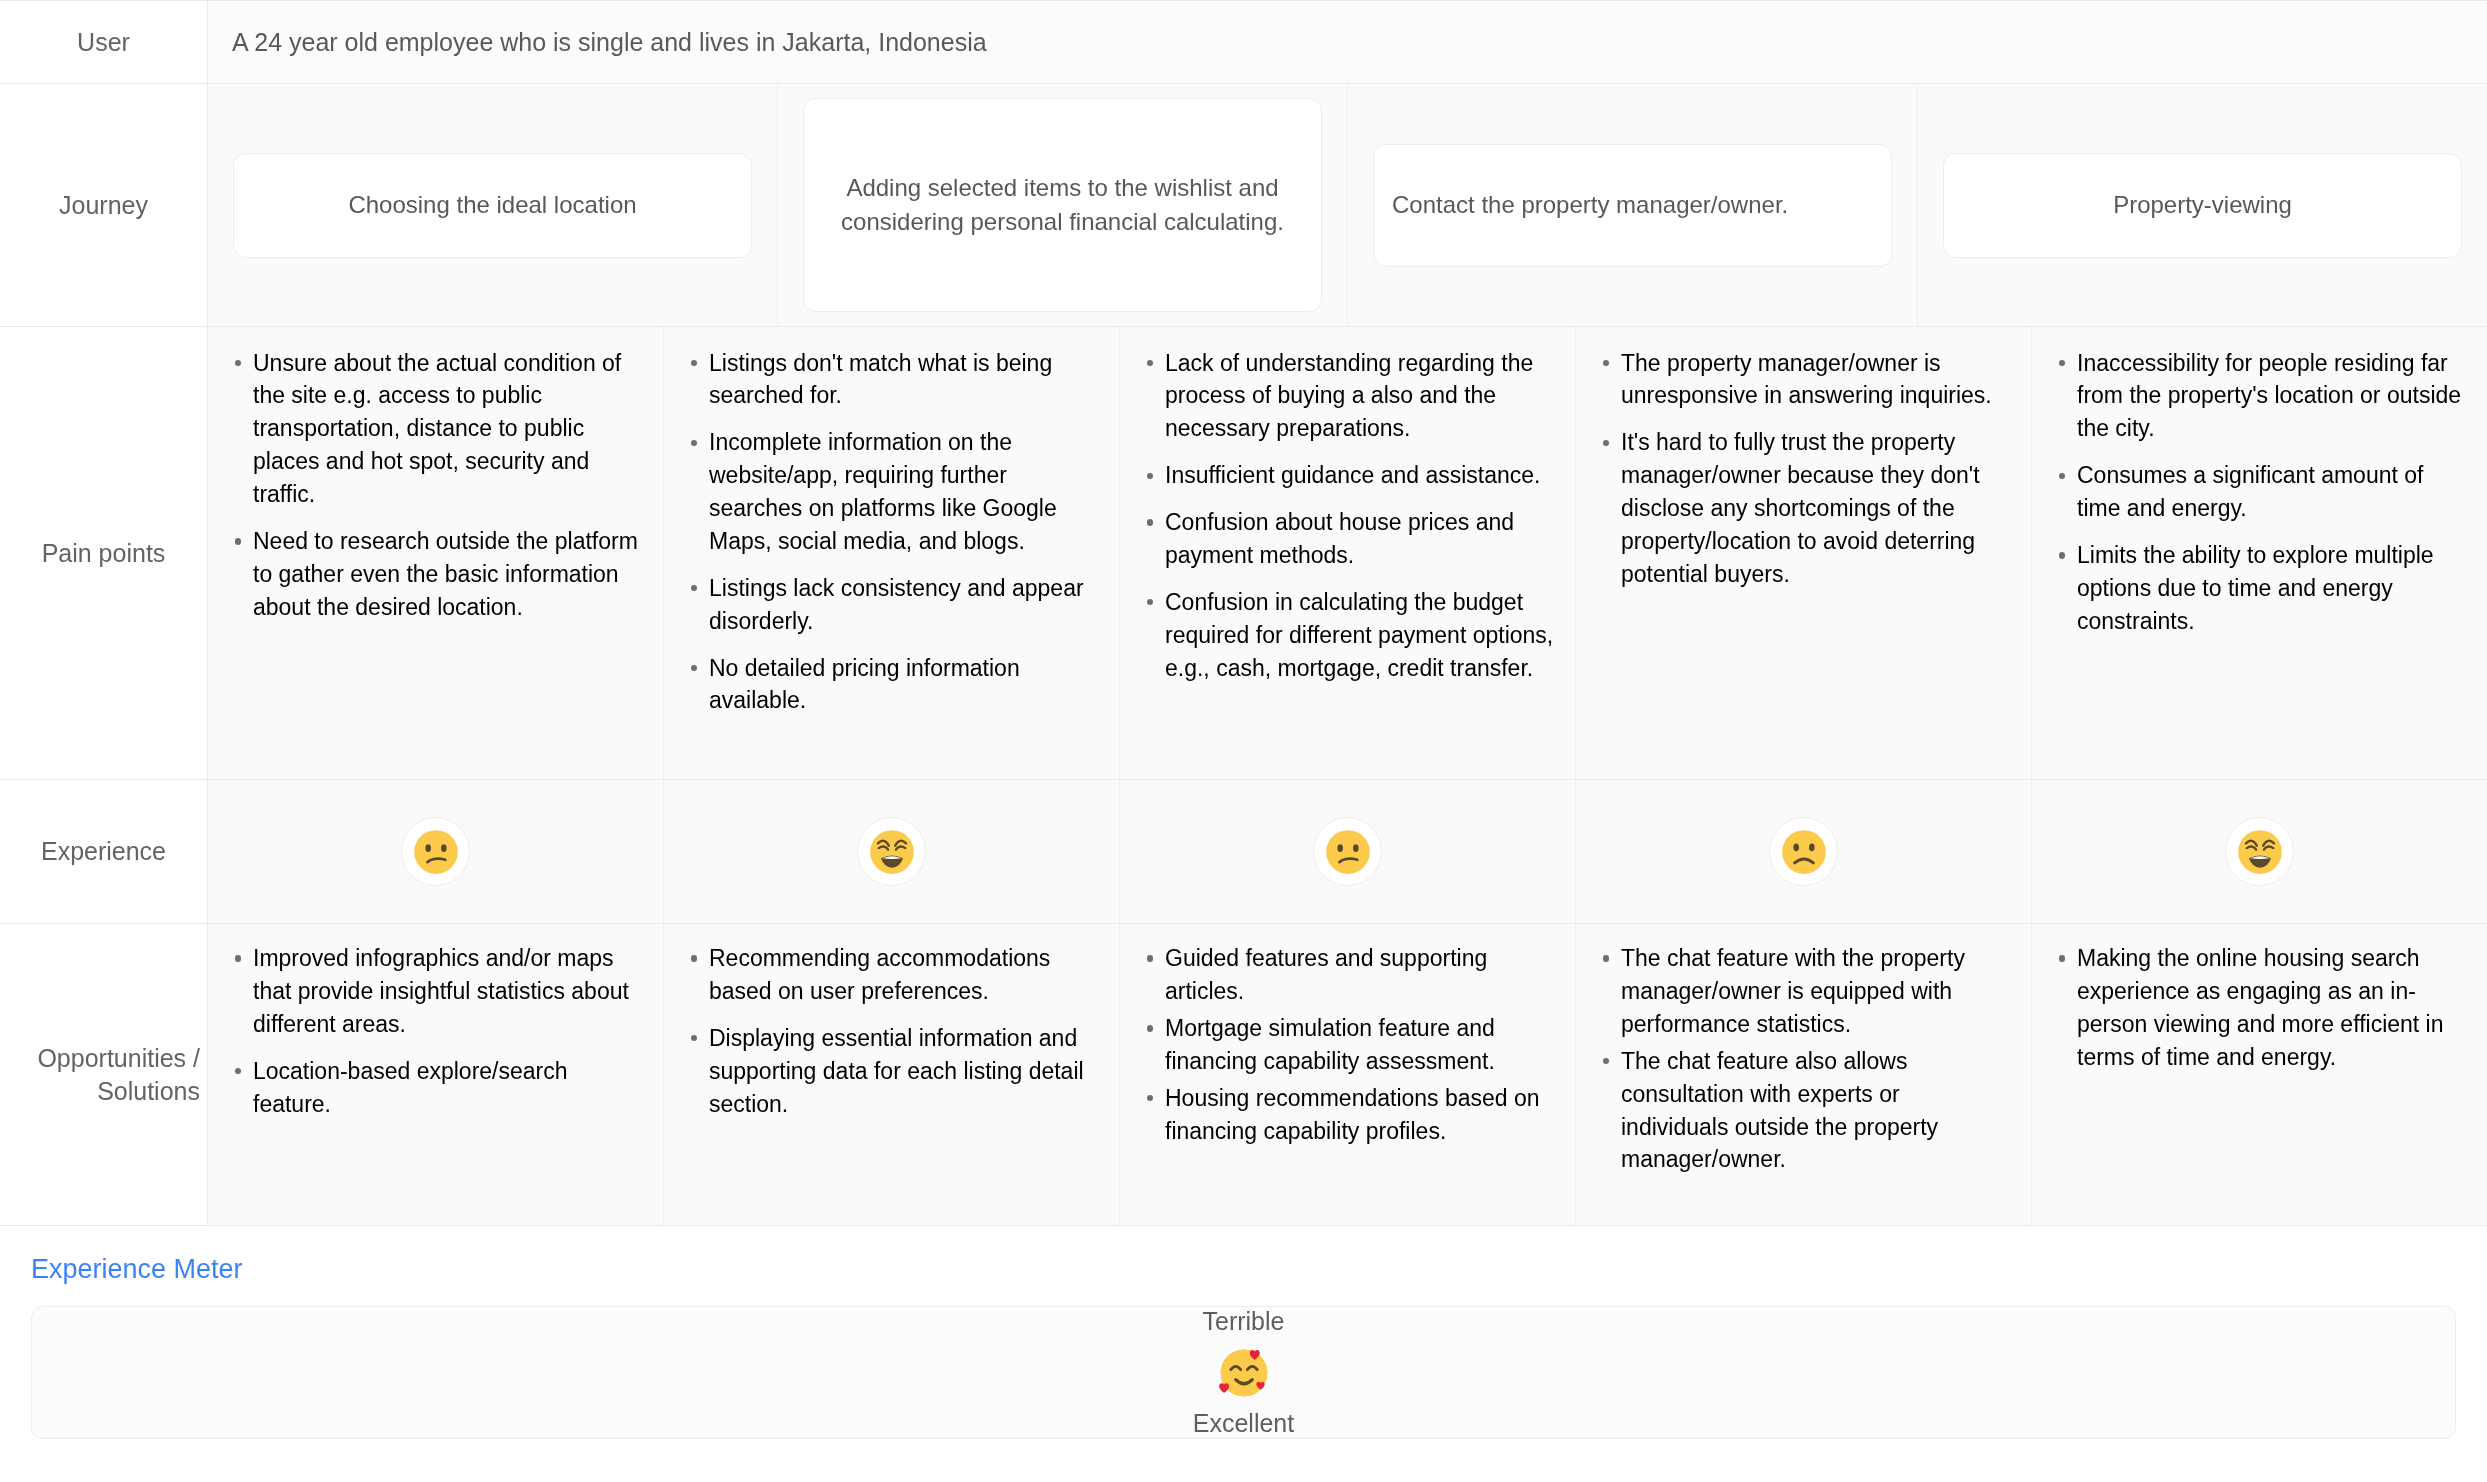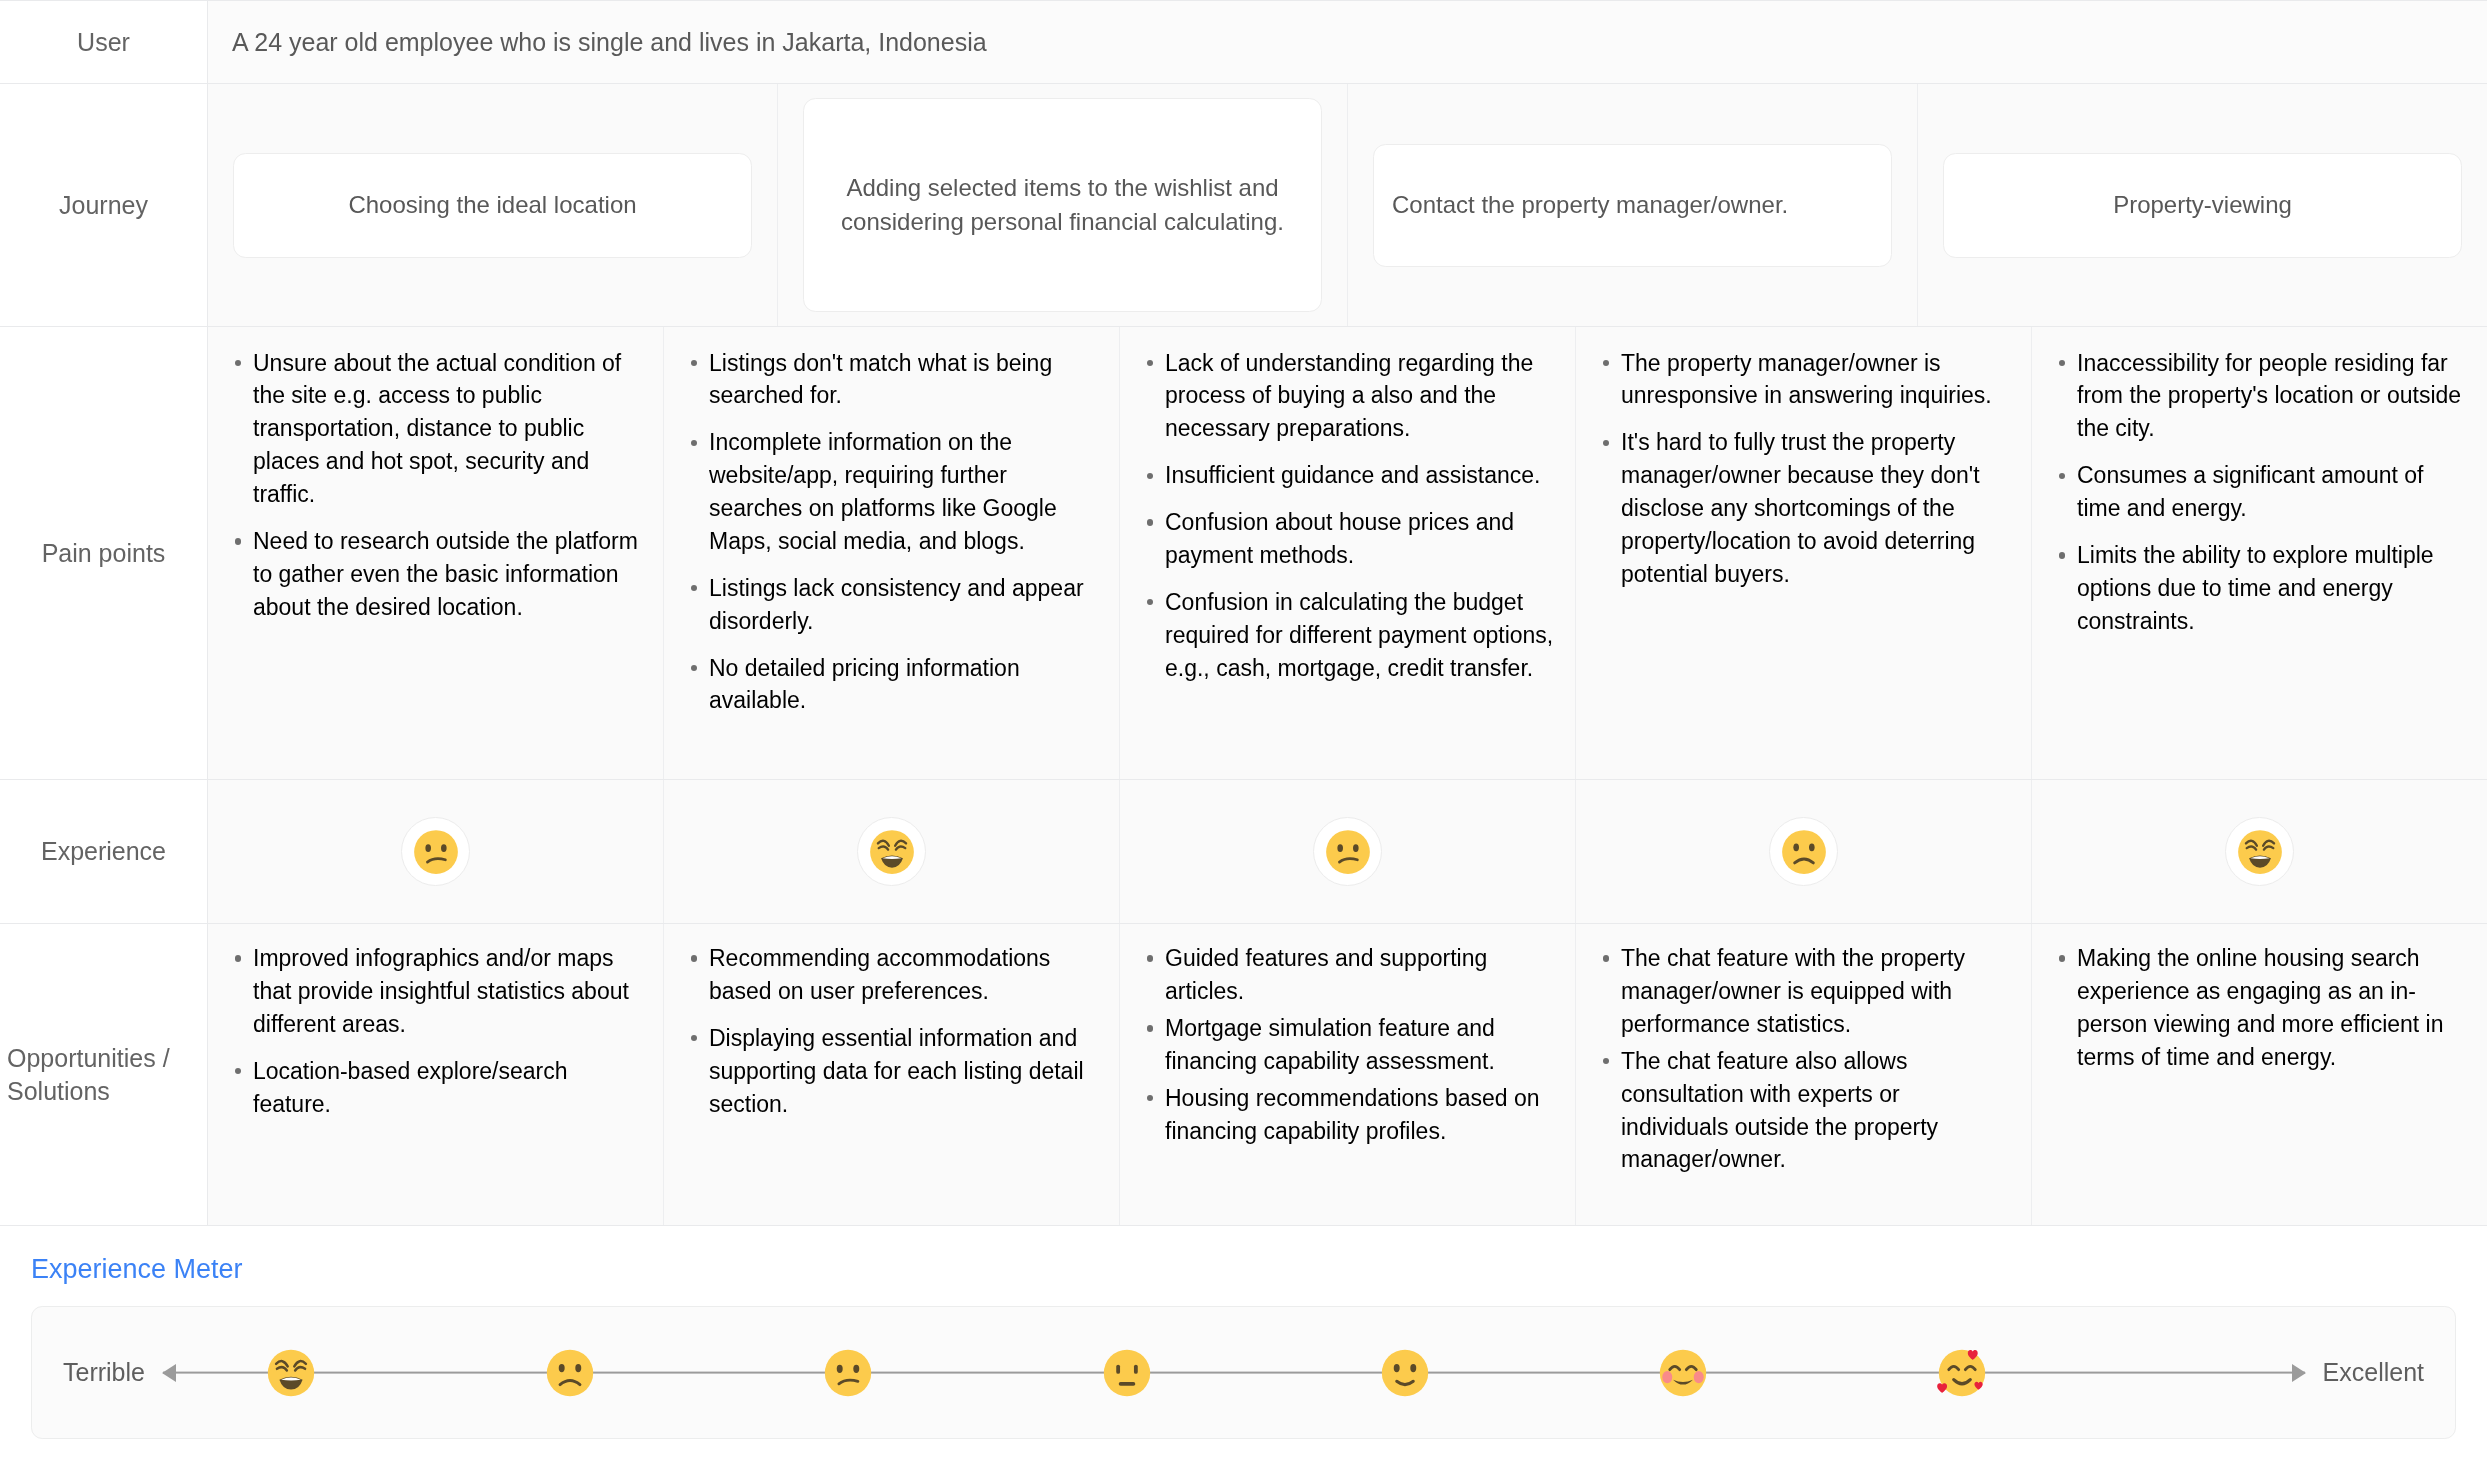--- a/index.html
+++ b/index.html
@@ -29,21 +29,21 @@
   .row { display: flex; width: 100%; border-bottom: 1.4px solid #e9eaec; }
   .row:last-child { border-bottom: none; }
 
   .rowlabel {
     width: 208px;
     flex: 0 0 208px;
     border-right: 1.4px solid #e9eaec;
     display: flex;
     align-items: center;
     justify-content: center;
-    text-align: left;
+    text-align: right;
     font-size: 25px;
     color: #636363;
     padding: 5.6px 7px;
     line-height: 1.32;
     background: #ffffff;
   }
   .cells { display: flex; flex: 1 1 auto; }
   .cell {
     flex: 1 1 0;
     border-right: 1.4px solid #edeef0;
@@ -152,20 +152,21 @@
   }
   .meter-box {
     border: 1.4px solid #eceded;
     border-radius: 11.2px;
     background: #fbfbfb;
     height: 133px;
     display: flex;
     align-items: center;
     padding: 0 31px;
     position: relative;
+    flex-direction: column;
   }
   .meter-endlabel {
     font-size: 25px;
     color: #5e5e5e;
     white-space: nowrap;
     flex: 0 0 auto;
   }
   .meter-track {
     flex: 1 1 auto;
     position: relative;

